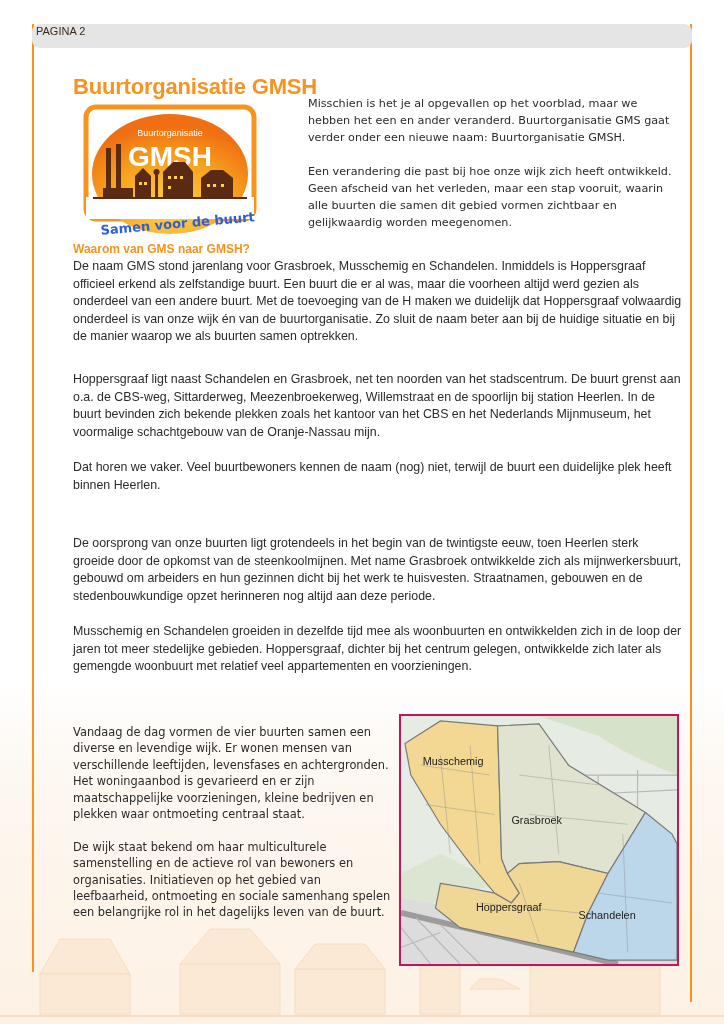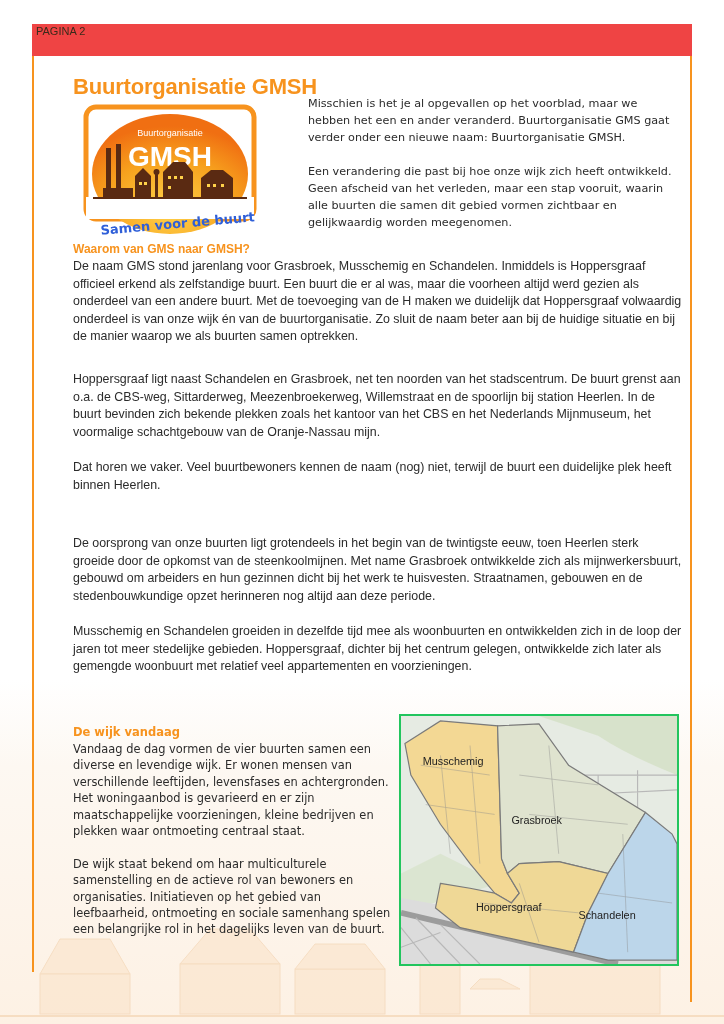--- a/index.html
+++ b/index.html
@@ -10,22 +10,23 @@
     color: #2b2b2b;
   }
   .bg-fade {
     position: absolute; left: 0; right: 0; top: 680px; bottom: 0;
     background: linear-gradient(to bottom, #ffffff 0%, #fdf8f2 25%, #fdf1e4 100%);
   }
   .skyline { position: absolute; left: 0; bottom: 0; width: 724px; height: 120px; opacity: 1; }
   .frame-left { position: absolute; left: 32px; top: 24px; width: 2px; height: 948px; background: #f7931e; }
   .frame-right { position: absolute; left: 690px; top: 24px; width: 2px; height: 978px; background: #f7931e; }
   .header-bar {
-    position: absolute; left: 32px; top: 24px; width: 660px; height: 32px;
-    background: #ef4444;
+    position: absolute; left: 32px; top: 24px; width: 660px; height: 24px;
+    background: #e5e5e5;
+    border-radius: 8px;
   }
   .header-bar span {
     position: absolute; left: 4px; top: 1px;
     font-family: "Liberation Sans", sans-serif; font-size: 11px; color: #3a2a1a;
   }
   .title {
     position: absolute; left: 73px; top: 74px;
     font-family: "Liberation Sans", sans-serif; font-weight: bold;
     font-size: 22px; color: #f7931e; margin: 0; letter-spacing: -0.2px;
   }
@@ -42,21 +43,21 @@
   }
   .section h2.italic { font-style: italic; }
   .section p { margin: 0; font-family: "Liberation Sans", sans-serif; font-size: 12.4px; line-height: 17.6px; }
   .section p + p { margin-top: 17.6px; }
   .sec-wijk { position: absolute; left: 73px; top: 724px; width: 320px; }
   .sec-wijk h2 { margin: 0; font-family: "DejaVu Sans", sans-serif; font-weight: bold; font-size: 11.5px; color: #f7931e; line-height: 17px; }
   .sec-wijk p { margin: 0; font-size: 11.4px; line-height: 16.4px; color: #2b2b2b; }
   .sec-wijk p + p { margin-top: 16.4px; }
   .map {
     position: absolute; left: 399px; top: 714px; width: 280px; height: 252px;
-    border: 2px solid #22c55e; box-sizing: border-box; overflow: hidden; background: #e8ece6;
+    border: 2px solid #be185d; box-sizing: border-box; overflow: hidden; background: #e8ece6;
   }
   .map svg { width: 100%; height: 100%; display: block; }
   .map-label { font-family: "Liberation Sans", sans-serif; font-size: 11px; fill: #222; }
 </style>
 </head>
 <body>
 
 <div class="bg-fade"></div>
 
 <svg class="skyline" viewBox="0 0 724 120" preserveAspectRatio="none">
@@ -136,21 +137,20 @@
   <p>Hoppersgraaf ligt naast Schandelen en Grasbroek, net ten noorden van het stadscentrum. De buurt grenst aan o.a. de CBS-weg, Sittarderweg, Meezenbroekerweg, Willemstraat en de spoorlijn bij station Heerlen. In de buurt bevinden zich bekende plekken zoals het kantoor van het CBS en het Nederlands Mijnmuseum, het voormalige schachtgebouw van de Oranje-Nassau mijn.</p>
   <p>Dat horen we vaker. Veel buurtbewoners kennen de naam (nog) niet, terwijl de buurt een duidelijke plek heeft binnen Heerlen.</p>
 </div>
 
 <div class="section" style="top:535px;">
   <p>De oorsprong van onze buurten ligt grotendeels in het begin van de twintigste eeuw, toen Heerlen sterk groeide door de opkomst van de steenkoolmijnen. Met name Grasbroek ontwikkelde zich als mijnwerkersbuurt, gebouwd om arbeiders en hun gezinnen dicht bij het werk te huisvesten. Straatnamen, gebouwen en de stedenbouwkundige opzet herinneren nog altijd aan deze periode.</p>
   <p>Musschemig en Schandelen groeiden in dezelfde tijd mee als woonbuurten en ontwikkelden zich in de loop der jaren tot meer stedelijke gebieden. Hoppersgraaf, dichter bij het centrum gelegen, ontwikkelde zich later als gemengde woonbuurt met relatief veel appartementen en voorzieningen.</p>
 </div>
 
 <div class="sec-wijk">
-  <h2>De wijk vandaag</h2>
   <p>Vandaag de dag vormen de vier buurten samen een diverse en levendige wijk. Er wonen mensen van verschillende leeftijden, levensfases en achtergronden. Het woningaanbod is gevarieerd en er zijn maatschappelijke voorzieningen, kleine bedrijven en plekken waar ontmoeting centraal staat.</p>
   <p>De wijk staat bekend om haar multiculturele samenstelling en de actieve rol van bewoners en organisaties. Initiatieven op het gebied van leefbaarheid, ontmoeting en sociale samenhang spelen een belangrijke rol in het dagelijks leven van de buurt.</p>
 </div>
 
 <div class="map">
   <svg viewBox="0 0 280 252" preserveAspectRatio="none">
     <rect x="0" y="0" width="280" height="252" fill="#e6ebe3"></rect>
     <path d="M140,0 L280,0 L280,60 Q230,40 200,20 Z" fill="#d3e0c4" opacity="0.8"></path>
     <path d="M0,160 L40,140 L100,170 L0,200 Z" fill="#d6e2c9" opacity="0.7"></path>
     <path d="M0,185 L280,235 L280,252 L0,252 Z" fill="#dcdcdc"></path>

